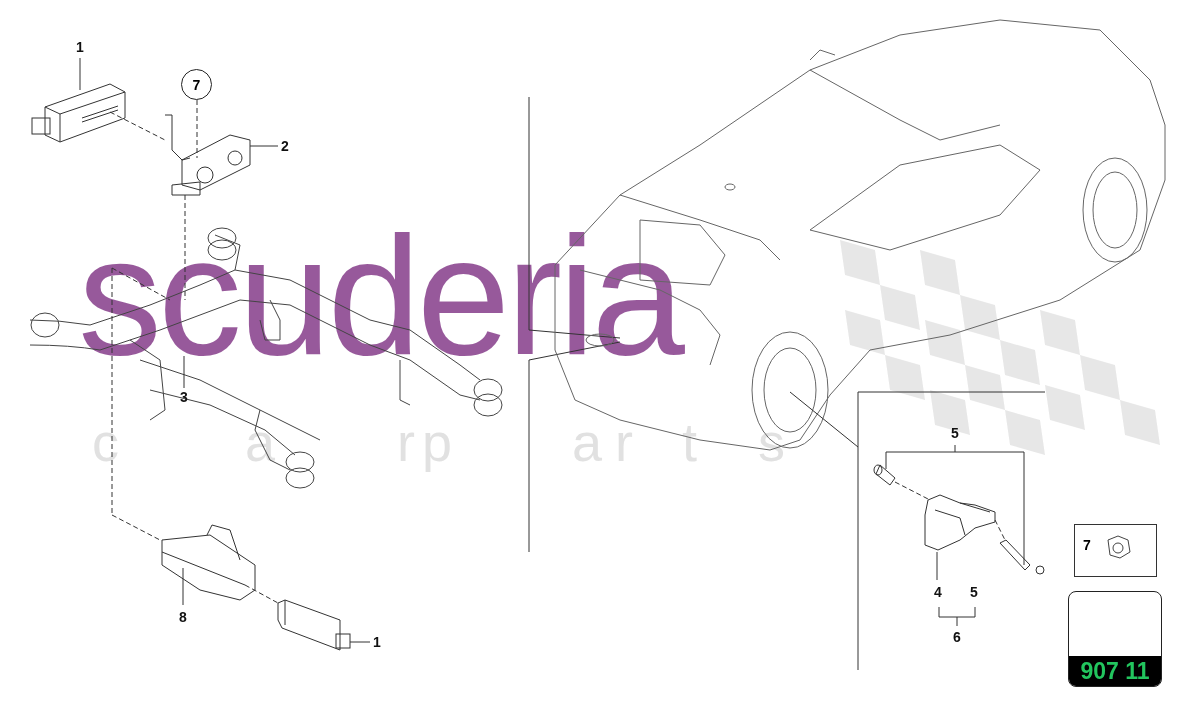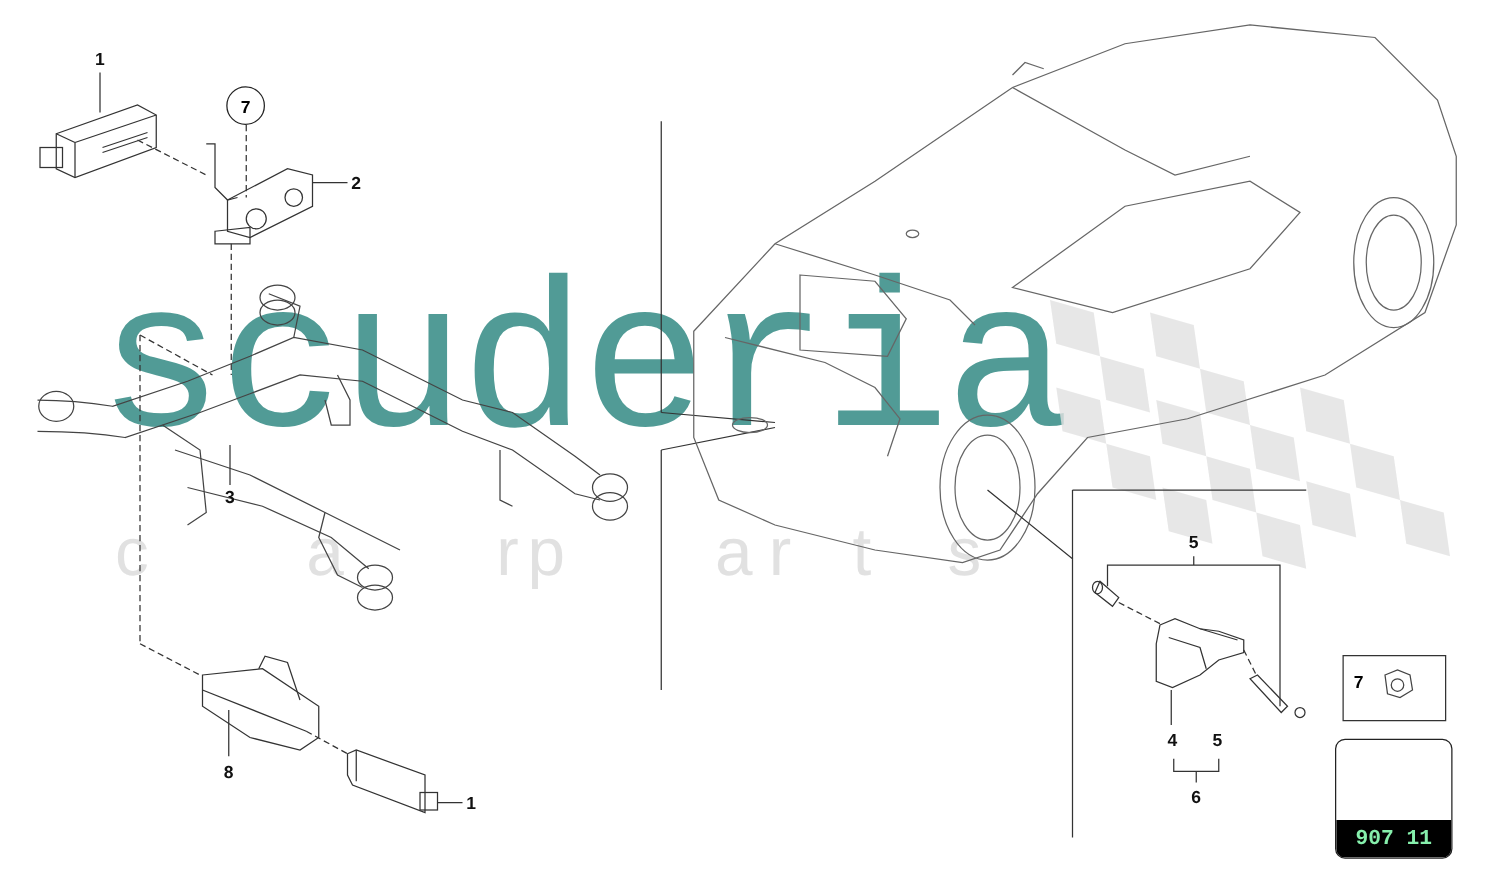--- a/index.html
+++ b/index.html
@@ -1,25 +1,25 @@
 <!DOCTYPE html>
 <html><head>
 <meta charset="utf-8">
 <style>
   html,body{margin:0;padding:0;background:#fff;}
   body{width:1188px;height:707px;position:relative;overflow:hidden;font-family:"Liberation Sans",sans-serif;}
   .canvas{position:absolute;left:0;top:0;width:1188px;height:707px;}
   .lbl{position:absolute;font-family:"Liberation Sans",sans-serif;font-weight:bold;font-size:14px;color:#111;line-height:1;}
-  .wm-main{position:absolute;left:78px;top:212px;font-family:Liberation Mono, monospace;font-size:168px;letter-spacing:-4px;color:#0f766e;opacity:0.72;line-height:1;white-space:nowrap;}
+  .wm-main{position:absolute;left:78px;top:212px;font-family:Liberation Sans, sans-serif;font-size:168px;letter-spacing:-4px;color:#701a75;opacity:0.72;line-height:1;white-space:nowrap;}
   .wm-sub{position:absolute;top:415px;font-family:"Liberation Sans",sans-serif;font-size:54px;color:#d8d8d8;opacity:0.75;line-height:1;}
   .circle7{position:absolute;left:181px;top:69px;width:31px;height:31px;border:1.5px solid #222;border-radius:50%;box-sizing:border-box;display:flex;align-items:center;justify-content:center;font-weight:bold;font-size:14px;}
   .legend-box{position:absolute;left:1074px;top:524px;width:83px;height:53px;border:1px solid #333;box-sizing:border-box;}
   .legend-box .num{position:absolute;left:8px;top:12px;font-weight:bold;font-size:14px;}
   .nav-box{position:absolute;left:1068px;top:591px;width:94px;height:96px;border:1.5px solid #222;border-radius:8px;box-sizing:border-box;overflow:hidden;background:#fff;}
-  .nav-box .code{position:absolute;left:0;right:0;bottom:0;height:30px;background:#000;color:#86efac;font-weight:bold;font-size:17px;display:flex;align-items:center;justify-content:center;font-family:Liberation Mono, monospace;}
+  .nav-box .code{position:absolute;left:0;right:0;bottom:0;height:30px;background:#000;color:#22c55e;font-weight:bold;font-size:23px;display:flex;align-items:center;justify-content:center;}
 </style>
 </head>
 <body>
 
 <div class="canvas">
 
   <div class="wm-main">scuderia</div>
   <div class="wm-sub" style="left:92px">c</div>
   <div class="wm-sub" style="left:245px">a</div>
   <div class="wm-sub" style="left:397px">r</div>

